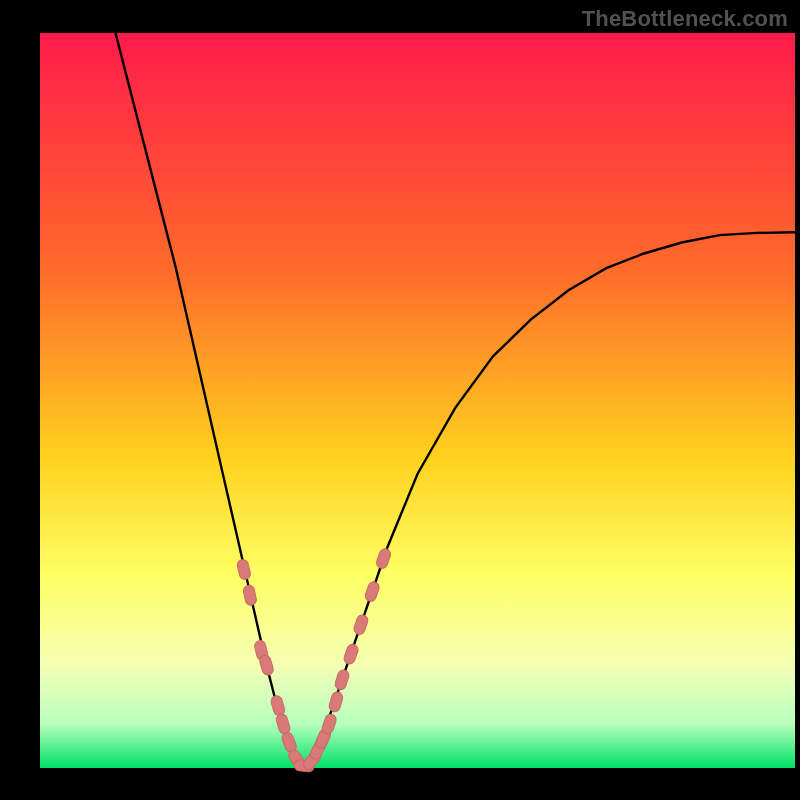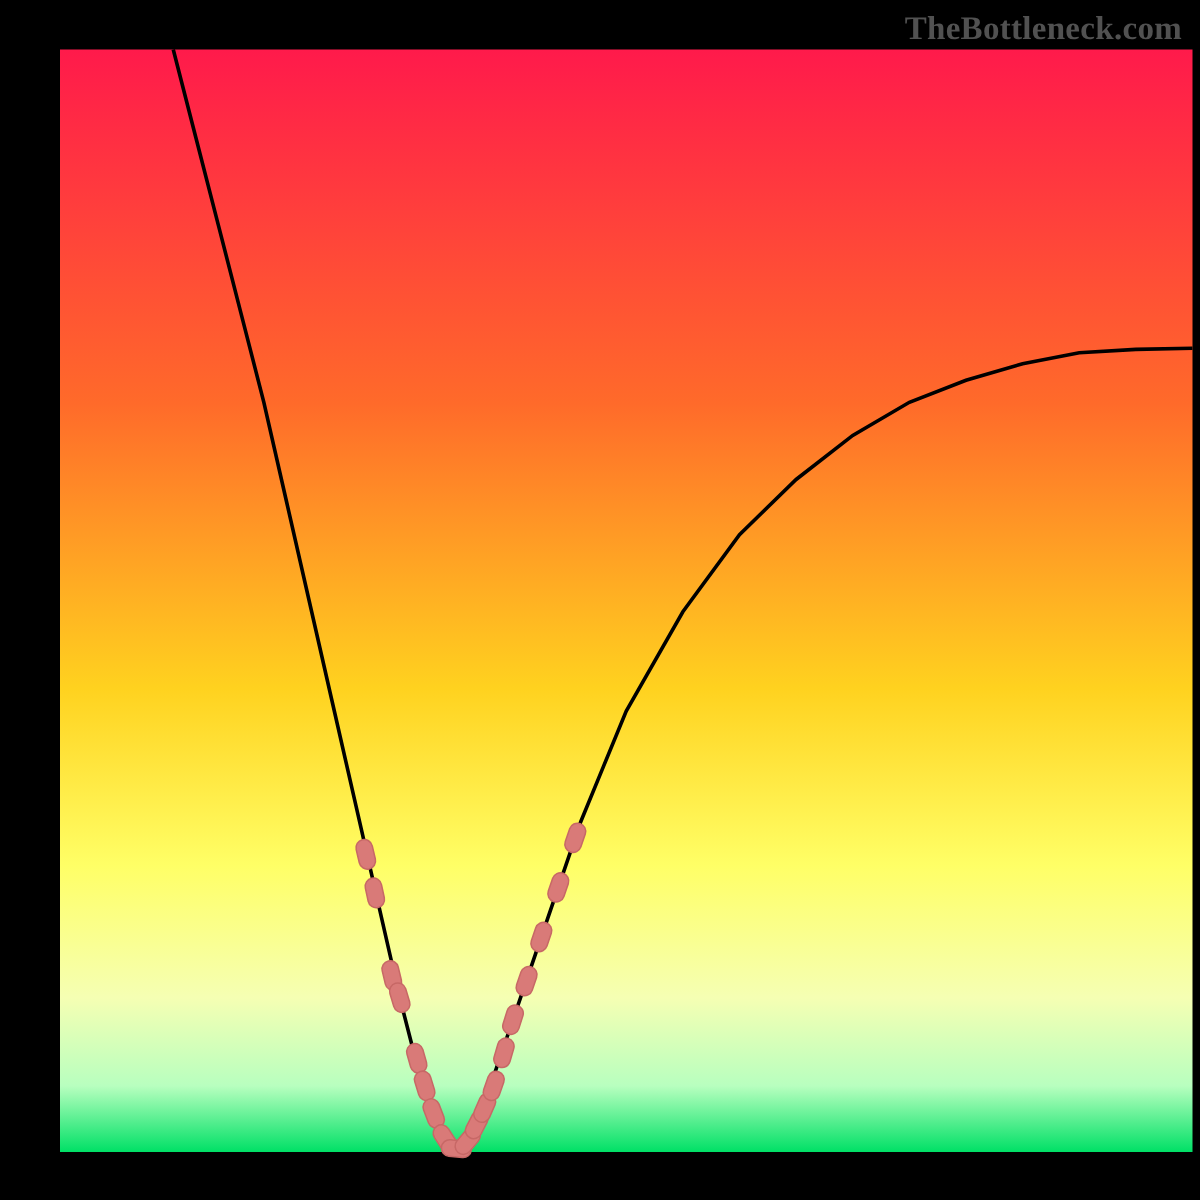--- a/index.html
+++ b/index.html
@@ -9,21 +9,20 @@
     height: 800px;
     background: #000;
     overflow: hidden;
     font-family: Arial, Helvetica, sans-serif;
   }
   .stage {
     position: relative;
     width: 800px;
     height: 800px;
     background: #e5e5e5;
-    font-family: Liberation Serif, serif;
   }
   .watermark {
     position: absolute;
     top: 6px;
     right: 12px;
     color: #515151;
     font-size: 22px;
     font-weight: 600;
     letter-spacing: 0.2px;
     z-index: 5;

